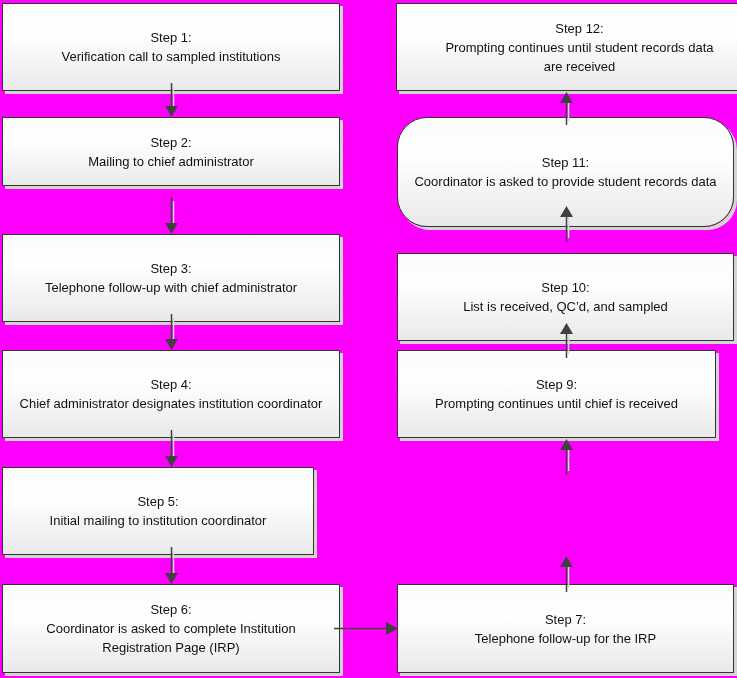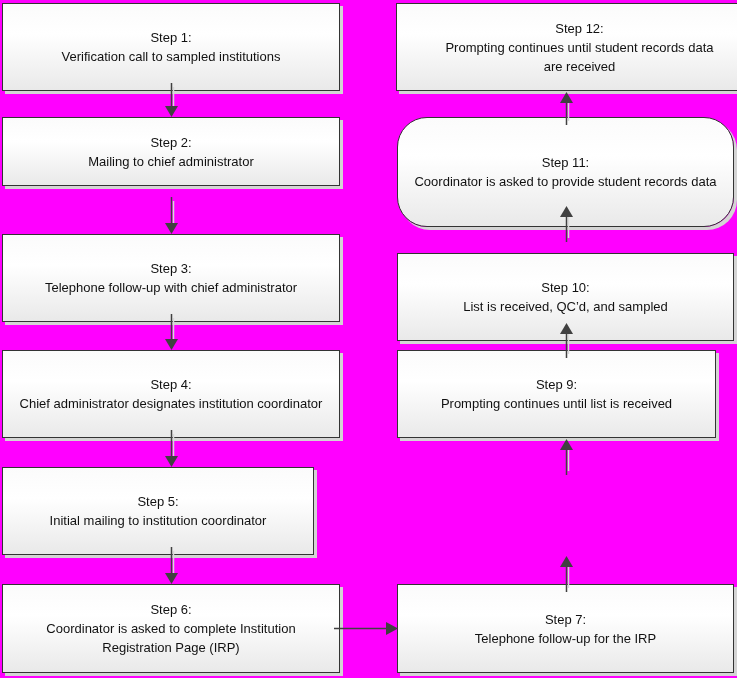--- a/index.html
+++ b/index.html
@@ -73,21 +73,21 @@
   <div class="box" style="left:397px; top:117px; width:337px; height:110px;border-radius:30px;">
     <div class="box-title">Step 11:</div>
     <div class="box-text">Coordinator is asked to provide student records data</div>
   </div>
   <div class="box" style="left:397px; top:234px; width:337px; height:88px;margin-top:19px;">
     <div class="box-title">Step 10:</div>
     <div class="box-text">List is received, QC’d, and sampled</div>
   </div>
   <div class="box" style="left:397px; top:350px; width:319px; height:88px;">
     <div class="box-title">Step 9:</div>
-    <div class="box-text">Prompting continues until list is received</div>
+    <div class="box-text">Prompting continues until chief is received</div>
   </div>
   <div class="box" style="left:397px; top:584px; width:337px; height:89px;align-items:center;">
     <div class="box-title">Step 7:</div>
     <div class="box-text">Telephone follow-up for the IRP</div>
   </div>
 
   <div class="arrow" style="left:163px; top:83px;">
     <svg width="16" height="34">
         <line x1="10.5" y1="4" x2="10.5" y2="24" stroke="#d9d9d9" stroke-width="1.5"></line>
         <line x1="8.5" y1="0" x2="8.5" y2="24" stroke="#404040" stroke-width="1.5"></line>

